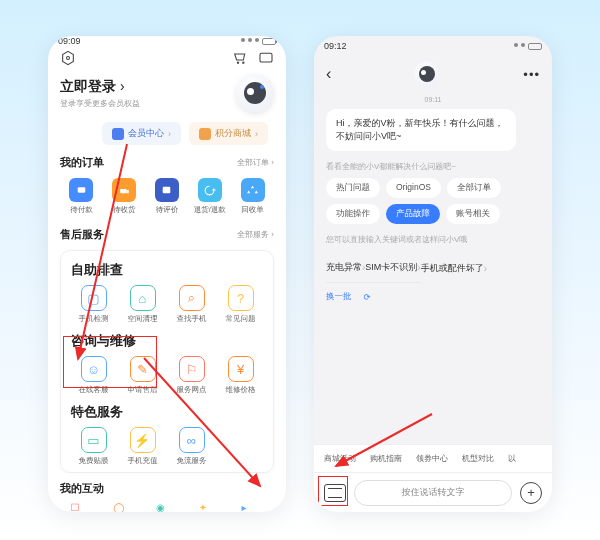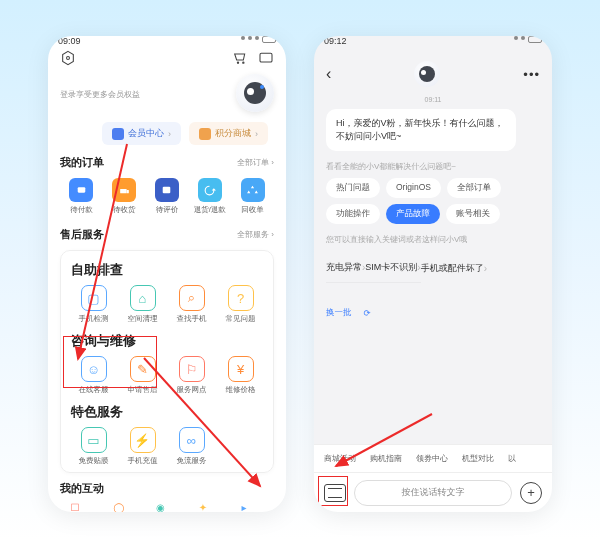--- a/index.html
+++ b/index.html
@@ -13,21 +13,21 @@
   .phone {
     width: 238px; height: 476px;
     background: #fff; border-radius: 24px;
     box-shadow: 0 4px 24px rgba(0,0,0,0.08);
     position: relative; overflow: hidden;
     display: flex; flex-direction: column;
     font-size: 10px; color: #222;
   }
   .statusbar {
     height: 20px; display: flex; justify-content: space-between;
-    padding: 0 10px; font-size: 9px; color:#333;
+    align-items: center; padding: 0 10px; font-size: 9px; color:#333;
   }
   .statusbar .icons { display:flex; gap:3px; }
   .statusbar .dot { width:4px;height:4px;border-radius:50%;background:#888; }
   
   .ph1-top { padding: 4px 12px 0 12px; }
   .top-row { display:flex; justify-content:space-between; align-items:center; }
   .hex-icon { width:16px;height:16px; }
   .cart-icon { width:16px;height:16px; position:relative; }
   .msg-icon { width:16px;height:16px; }
   .login-row { display:flex; justify-content:space-between; align-items:center; margin-top:6px; }
@@ -111,21 +111,21 @@
   .chip { background:#fff; padding:4px 10px; border-radius:12px; font-size:8.5px; color:#555;}
   .chip.active { background:#387cff; color:#fff; }
   .faq-list { margin-top:8px; display:flex; gap:0;}
   .faq-item {
     background:transparent; padding:8px 0; font-size:9px; color:#333;
     display:flex; justify-content:space-between; align-items:center;
     border-bottom:1px solid rgba(0,0,0,0.04);
   }
   .faq-item:last-child{border-bottom:none;}
   .faq-chev{color:#bbb;font-size:10px;}
-  .refresh { color:#387cff; font-size:8.5px; margin-top:24px; display:inline-flex; align-items:center; gap:12px;}
+  .refresh { color:#387cff; font-size:8.5px; margin-top:8px; display:inline-flex; align-items:center; gap:12px;}
   .quick-row {
     display:flex; gap:14px; padding:8px 10px; background:#fff; border-top:1px solid #eee;
     font-size:8px; color:#666; overflow:hidden; white-space:nowrap;
   }
   .input-bar { height:40px; background:#fff; border-top:1px solid #eee; display:flex; align-items:center; gap:8px; padding:0 10px;}
   .kbd { width:22px;height:18px;border:1.5px solid #444;border-radius:3px;position:relative;}
   .kbd::before{content:"";position:absolute;inset:3px;border-top:1px solid #444;border-bottom:1px solid #444;}
   .voice-input { flex:1; height:26px; border:1px solid #ddd; border-radius:14px; display:flex; align-items:center; justify-content:center; font-size:9px; color:#888;}
   .plus { width:22px;height:22px;border:1.5px solid #444;border-radius:50%;display:flex;align-items:center;justify-content:center;font-size:13px;color:#444;}
 </style>
@@ -161,20 +161,21 @@
         </span>
         <span>
           <svg class="msg-icon" viewBox="0 0 24 24">
               <rect x="3" y="5" width="18" height="13" rx="2" fill="none" stroke="#444" stroke-width="1.6"></rect>
             </svg>
         </span>
       </span>
     </div>
     <div class="login-row">
       <div>
+        <div class="login-title">立即登录</div>
         <div class="login-sub">登录享受更多会员权益</div>
       </div>
       <div class="avatar">
           <div class="avatar-inner"></div>
         </div>
     </div>
     <div class="pill-row">
       <div class="pill blue">
         <span class="tag-icon" style="background:#4d7ef0;"></span>
         <span>会员中心</span>

